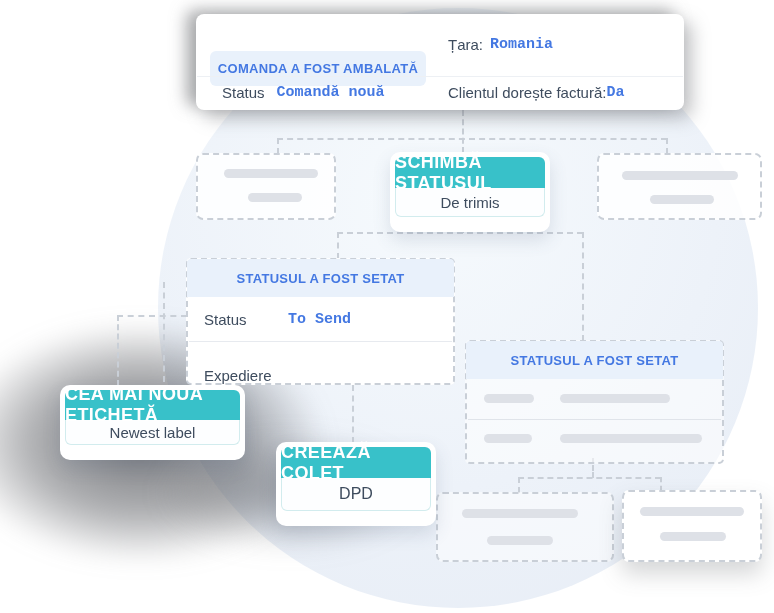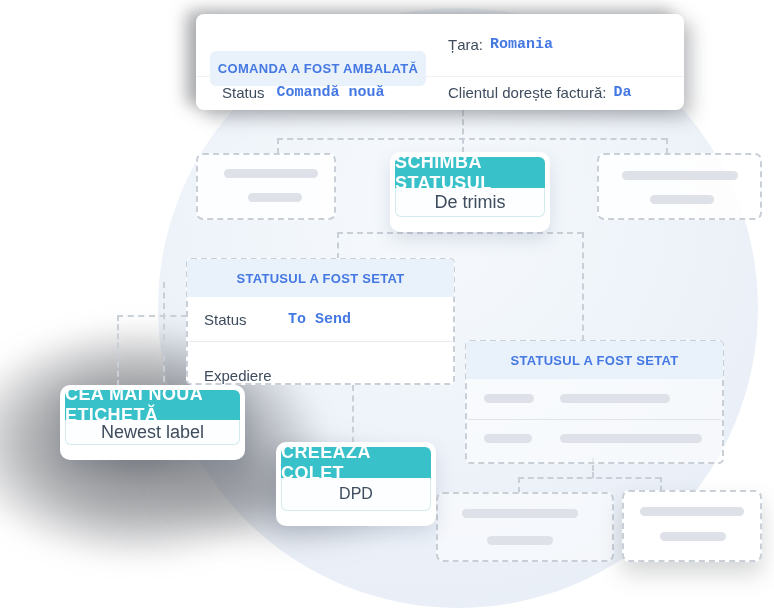--- a/index.html
+++ b/index.html
@@ -30,21 +30,21 @@
   
   .ph{position:absolute;border:2px dashed var(--dash,#c9cfd7);border-radius:7px;z-index:3;}
   .skel{position:absolute;height:9px;border-radius:5px;background:var(--pill,#dee1e7);}
   
   .teal-card{position:absolute;background:#fff;border-radius:10px;padding:5px;z-index:4;
     box-shadow:0 8px 18px rgba(70,90,120,.16);}
   .teal-head{background:var(--teal,#38c1c9);color:#fff;font-weight:bold;font-size:18px;
     letter-spacing:.4px;display:flex;align-items:center;justify-content:center;
     border-radius:6px 6px 0 0;}
   .teal-body{background:#fdfeff;border:1px solid #d2ecee;border-top:none;border-radius:0 0 6px 6px;
-    display:flex;align-items:center;justify-content:center;color:var(--dark,#3e4c5e);font-size:18px;}
+    display:flex;align-items:center;justify-content:center;color:var(--dark,#3e4c5e);font-size:15px;}
   
   .band-head{background:var(--band,#e9f1fb);color:var(--blue,#4478e2);font-weight:bold;
     font-size:13px;letter-spacing:.3px;display:flex;align-items:center;justify-content:center;}
   .lbl{color:var(--dark,#3e4c5e);font-size:15px;}
   .val{color:var(--blue,#4478e2);font-size:15px;font-weight:bold;font-family:Liberation Mono, monospace;}
   .divider{position:absolute;left:1px;right:1px;height:1px;background:#edf0f4;}
 </style>
 </head>
 <body>
 
@@ -76,21 +76,21 @@
     <div class="band-head" style="position:absolute;left:14px;top:13px;width:216px;height:35px;border-radius:6px;margin-top:24px;">COMANDA A FOST AMBALATĂ</div>
     <div style="position:absolute;left:252px;top:13px;height:35px;display:flex;align-items:center;gap:7px;">
       <span class="lbl">Țara:</span>
       <span class="val">Romania</span>
     </div>
     <div class="divider" style="top:62px"></div>
     <div style="position:absolute;left:26px;top:62px;height:33px;display:flex;align-items:center;gap:12px;">
       <span class="lbl">Status</span>
       <span class="val">Comandă nouă</span>
     </div>
-    <div style="position:absolute;left:252px;top:62px;height:33px;display:flex;align-items:center;gap:7px;">
+    <div style="position:absolute;left:252px;top:62px;height:33px;display:flex;align-items:center;">
       <span class="lbl">Clientul dorește factură:</span>
       <span class="val">Da</span>
     </div>
   </div>
 
   <div class="ph" style="left:196px;top:153px;width:136px;height:63px;background:rgba(255,255,255,.85);">
     <div class="skel" style="left:26px;top:14px;width:94px;"></div>
     <div class="skel" style="left:50px;top:38px;width:54px;"></div>
   </div>
 

